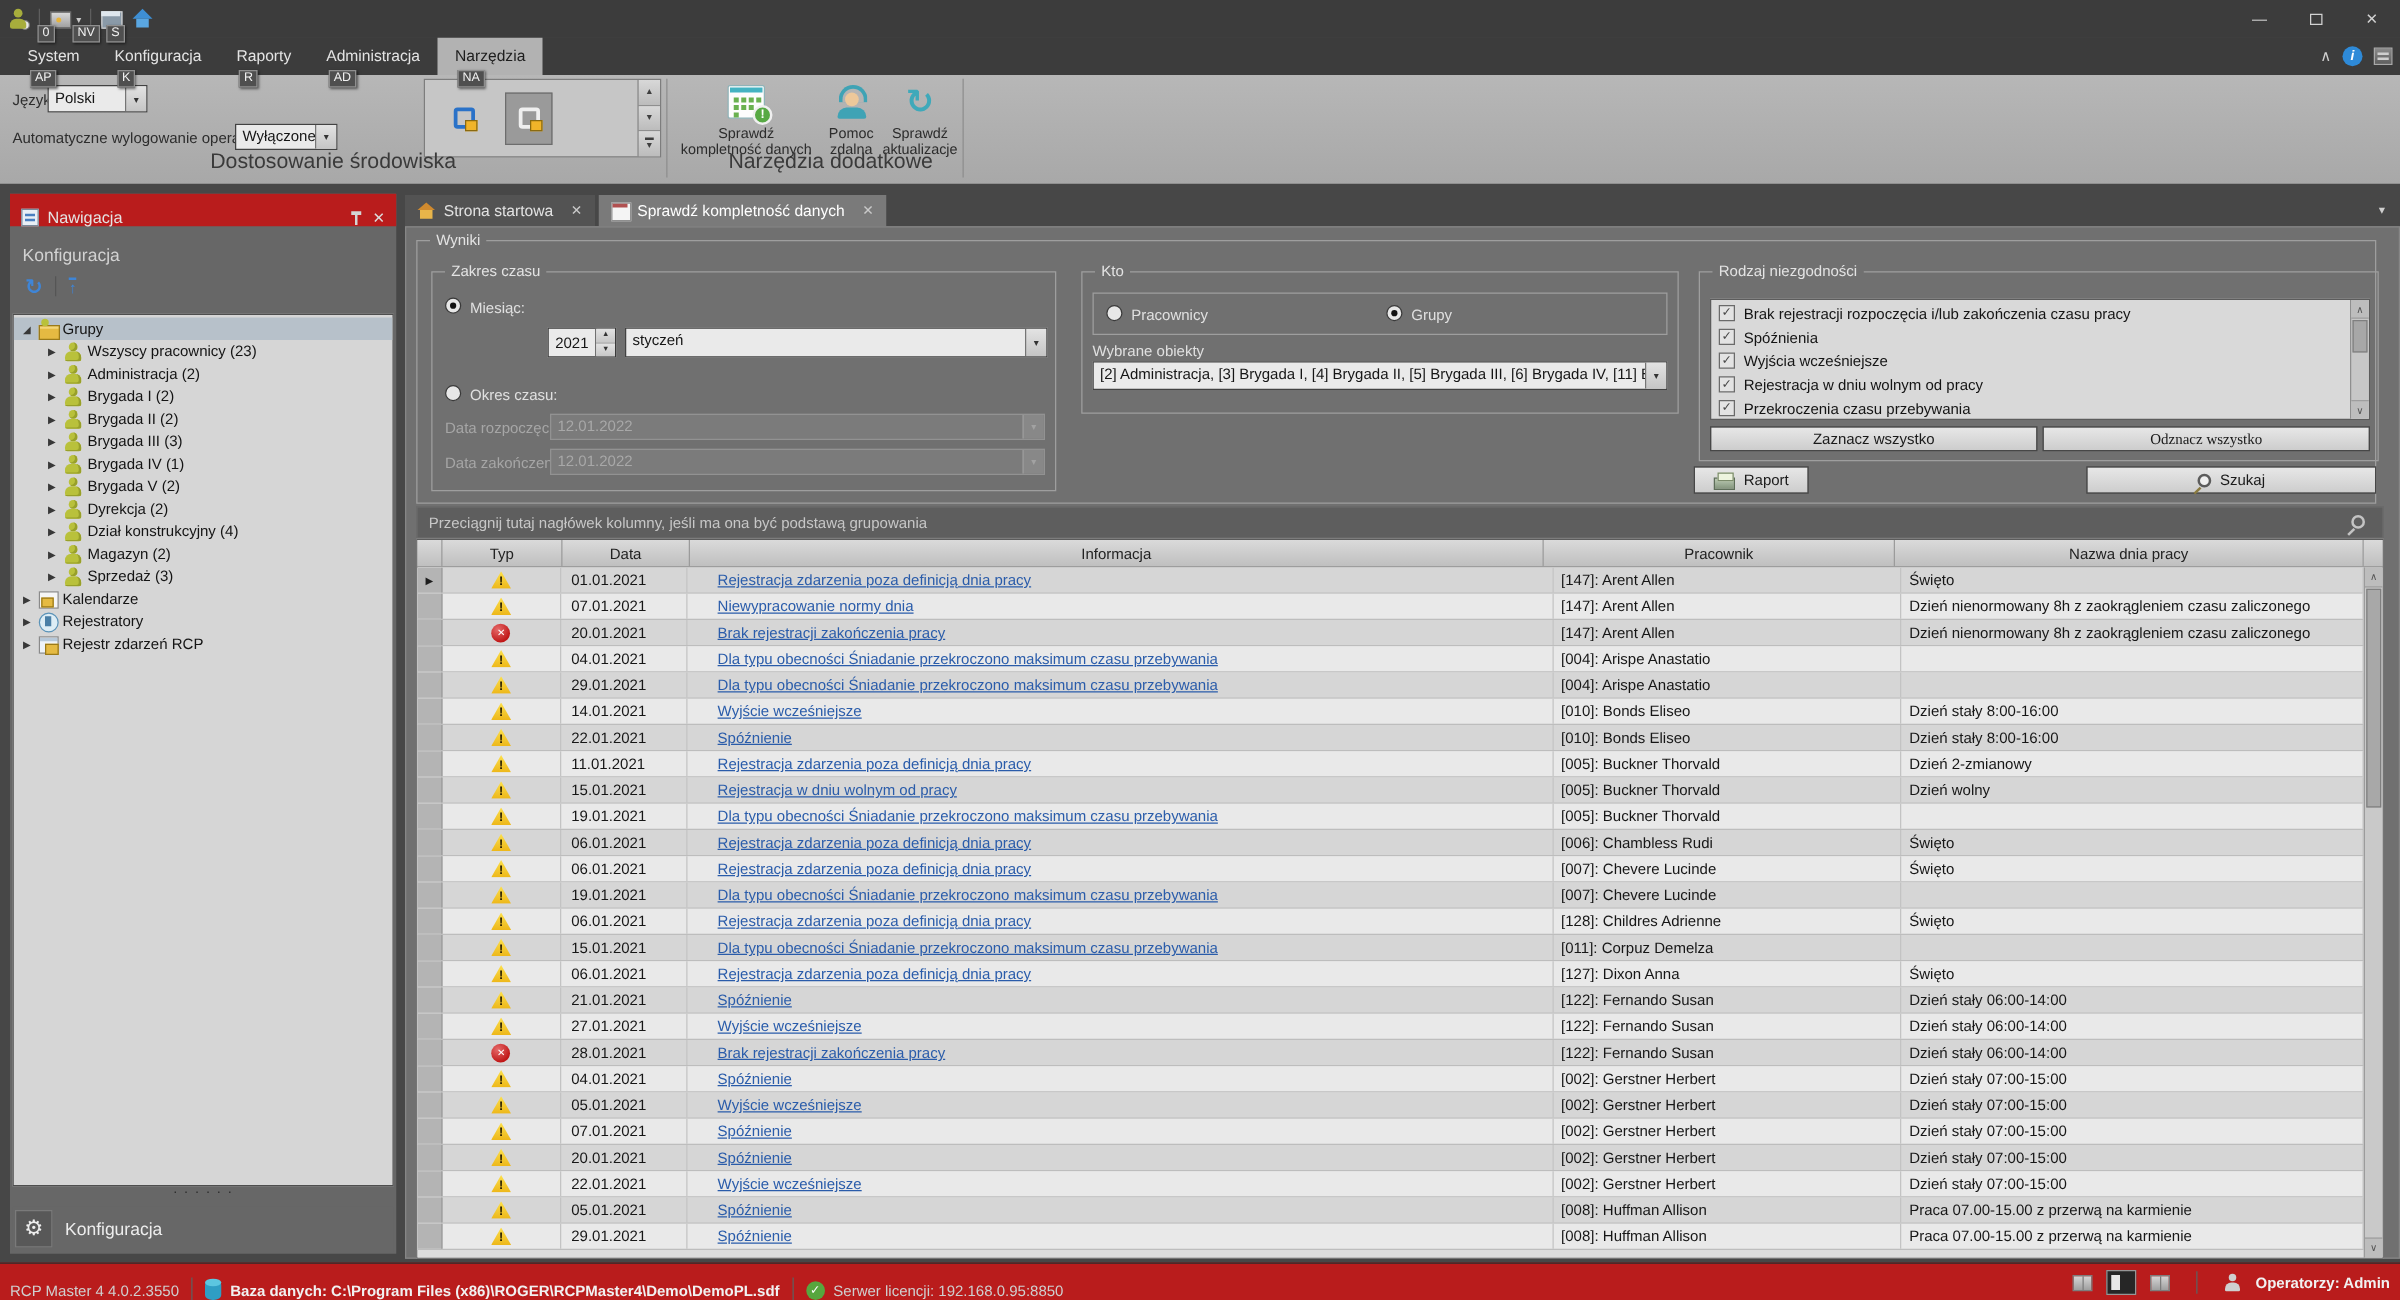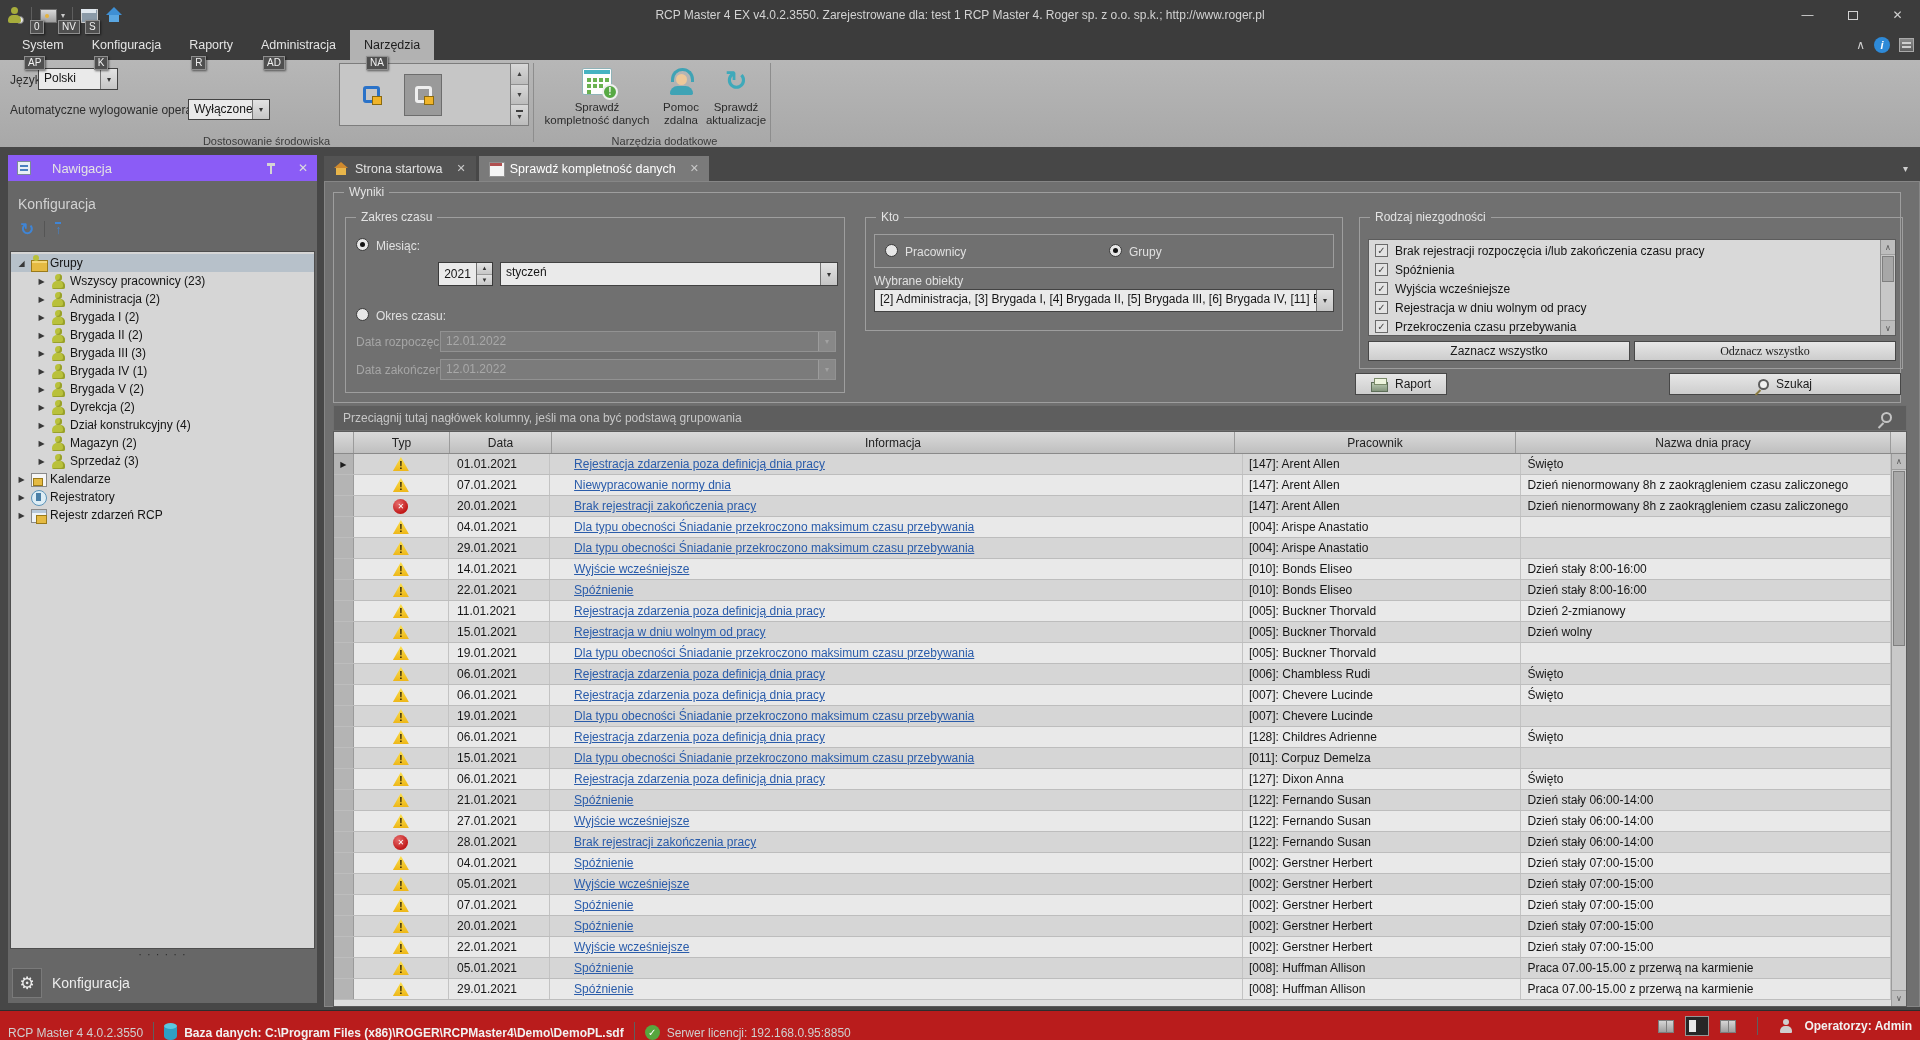--- a/index.html
+++ b/index.html
@@ -59,35 +59,35 @@
   .gicon { width:17px; height:17px; border:3px solid #2a72c8; border-radius:3px; position:relative; }
   .gicon::after { content:''; position:absolute; right:-5px; bottom:-5px; width:8px; height:7px; background:#f0b429; border:1px solid #8a6a10; }
   .gitem.sel .gicon { border-color:#efefef; }
   .gscroll { width:18px; flex:none; border-left:1px solid #7d7d7d; display:flex; flex-direction:column; }
   .gsbtn { flex:1; background:linear-gradient(#d8d8d8,#bcbcbc); border-bottom:1px solid #8f8f8f; font-size:7px; color:#3f3f3f; display:flex; align-items:center; justify-content:center; }
   .gsbtn:last-child { border-bottom:none; }
   .gsbtn .lined { border-top:2px solid #3f3f3f; line-height:7px; padding-top:1px; }
   .rsep { position:absolute; top:3px; width:1px; height:79px; background:#8d8d8d; }
   .rbtn { position:absolute; top:2px; display:flex; flex-direction:column; align-items:center; font-size:11.5px; line-height:13px; color:#2c2c2c; text-align:center; }
   .rbtn .ricon { height:34px; margin:2px 0 3px; display:flex; align-items:center; justify-content:center; }
-  .rgrouplabel { position:absolute; top:75px; text-align:center; font-size:11px; color:#3a3a3a; }
+  .rgrouplabel { position:absolute; top:59px; text-align:center; font-size:17px; color:#3a3a3a; }
   .icon-calcheck { width:30px; height:27px; background:#fdfdfd; border:1px solid #8fb3b8; border-radius:2px; position:relative; }
   .icon-calcheck::before { content:''; position:absolute; left:1px; right:1px; top:1px; height:4px; background:#45b3c2; }
   .icon-calcheck::after { content:''; position:absolute; left:4px; top:9px; width:4px; height:4px; background:#6ab150; box-shadow:6px 0 #6ab150,12px 0 #6ab150,18px 0 #6ab150,0 6px #6ab150,6px 6px #6ab150,12px 6px #6ab150,0 12px #6ab150; }
   .calbadge { position:absolute; right:-7px; bottom:-6px; width:16px; height:16px; border-radius:50%; background:#57a944; border:2px solid #f0f0f0; color:#fff; font-weight:bold; font-size:10px; line-height:12px; text-align:center; z-index:2; }
   .icon-headset { width:27px; height:27px; position:relative; }
   .icon-headset::before { content:''; position:absolute; left:3px; top:0; width:17px; height:11px; border:3px solid #3fa3b5; border-bottom:none; border-radius:12px 12px 0 0; }
   .icon-headset::after { content:''; position:absolute; left:8px; top:6px; width:11px; height:11px; border-radius:50%; background:#edc89a; }
   .icon-headset .hs-body { position:absolute; bottom:0; left:2px; width:23px; height:9px; border-radius:9px 9px 2px 2px; background:#3fa3b5; }
   .icon-update { font-size:27px; font-weight:bold; color:#3fa9ba; line-height:30px; }
   
   .main { position:absolute; left:0; top:147px; width:1920px; height:863px; background:#474747; }
   
   .sidebar { position:absolute; left:8px; top:8px; width:309px; height:848px; background:#676767; }
-  .sb-header { height:26px; background:#8b5cf6; display:flex; align-items:center; gap:21px; padding:0 9px; color:#e4e4e4; font-size:13px; }
+  .sb-header { height:26px; background:#b91c1c; display:flex; align-items:flex-end; gap:7px; padding:0 9px; color:#e4e4e4; font-size:13px; }
   .sb-navicon { width:14px; height:14px; background:#e9eff6; border:1px solid #7a8a9a; position:relative; flex:none; }
   .sb-navicon::after { content:''; position:absolute; left:2px; top:3px; right:2px; height:2px; background:#4a7fc0; box-shadow:0 4px 0 #4a7fc0; }
   .sb-title { flex:1; }
   .sb-pin { width:12px; height:13px; position:relative; flex:none; }
   .sb-pin::before { content:''; position:absolute; left:2px; top:1px; width:8px; height:3px; background:#d4d4d4; }
   .sb-pin::after { content:''; position:absolute; left:5px; top:4px; width:2px; height:8px; background:#d4d4d4; }
   .sb-close { color:#dcdcdc; font-size:12px; }
   .sb-section { padding:15px 10px 4px; color:#d2d2d2; font-size:14px; }
   .sb-toolbar { display:flex; align-items:center; gap:10px; padding:3px 12px; height:26px; }
   .sb-refresh { color:#3f85d6; font-size:17px; font-weight:bold; line-height:17px; }
@@ -214,21 +214,20 @@
     <span class="qsep"></span>
     <span class="qicon qi-archive"></span>
     <span class="qcaret">▾</span>
     <span class="qsep"></span>
     <span class="qicon qi-window"></span>
     <span class="qicon qi-home"></span>
   </div>
   <span class="keytip kt-archive">0</span>
   <span class="keytip kt-nv">NV</span>
   <span class="keytip kt-s">S</span>
-  <div class="tb-title">RCP Master 4 EX v4.0.2.3550. Zarejestrowane dla: test 1 RCP Master 4. Roger sp. z o.o. sp.k.;  http://www.roger.pl</div>
   <div class="winbtns">
     <div class="winbtn">—</div>
     <div class="winbtn">
         <span class="maxbox"></span>
       </div>
     <div class="winbtn">✕</div>
   </div>
 </div>
 
 <div class="tabrow">

